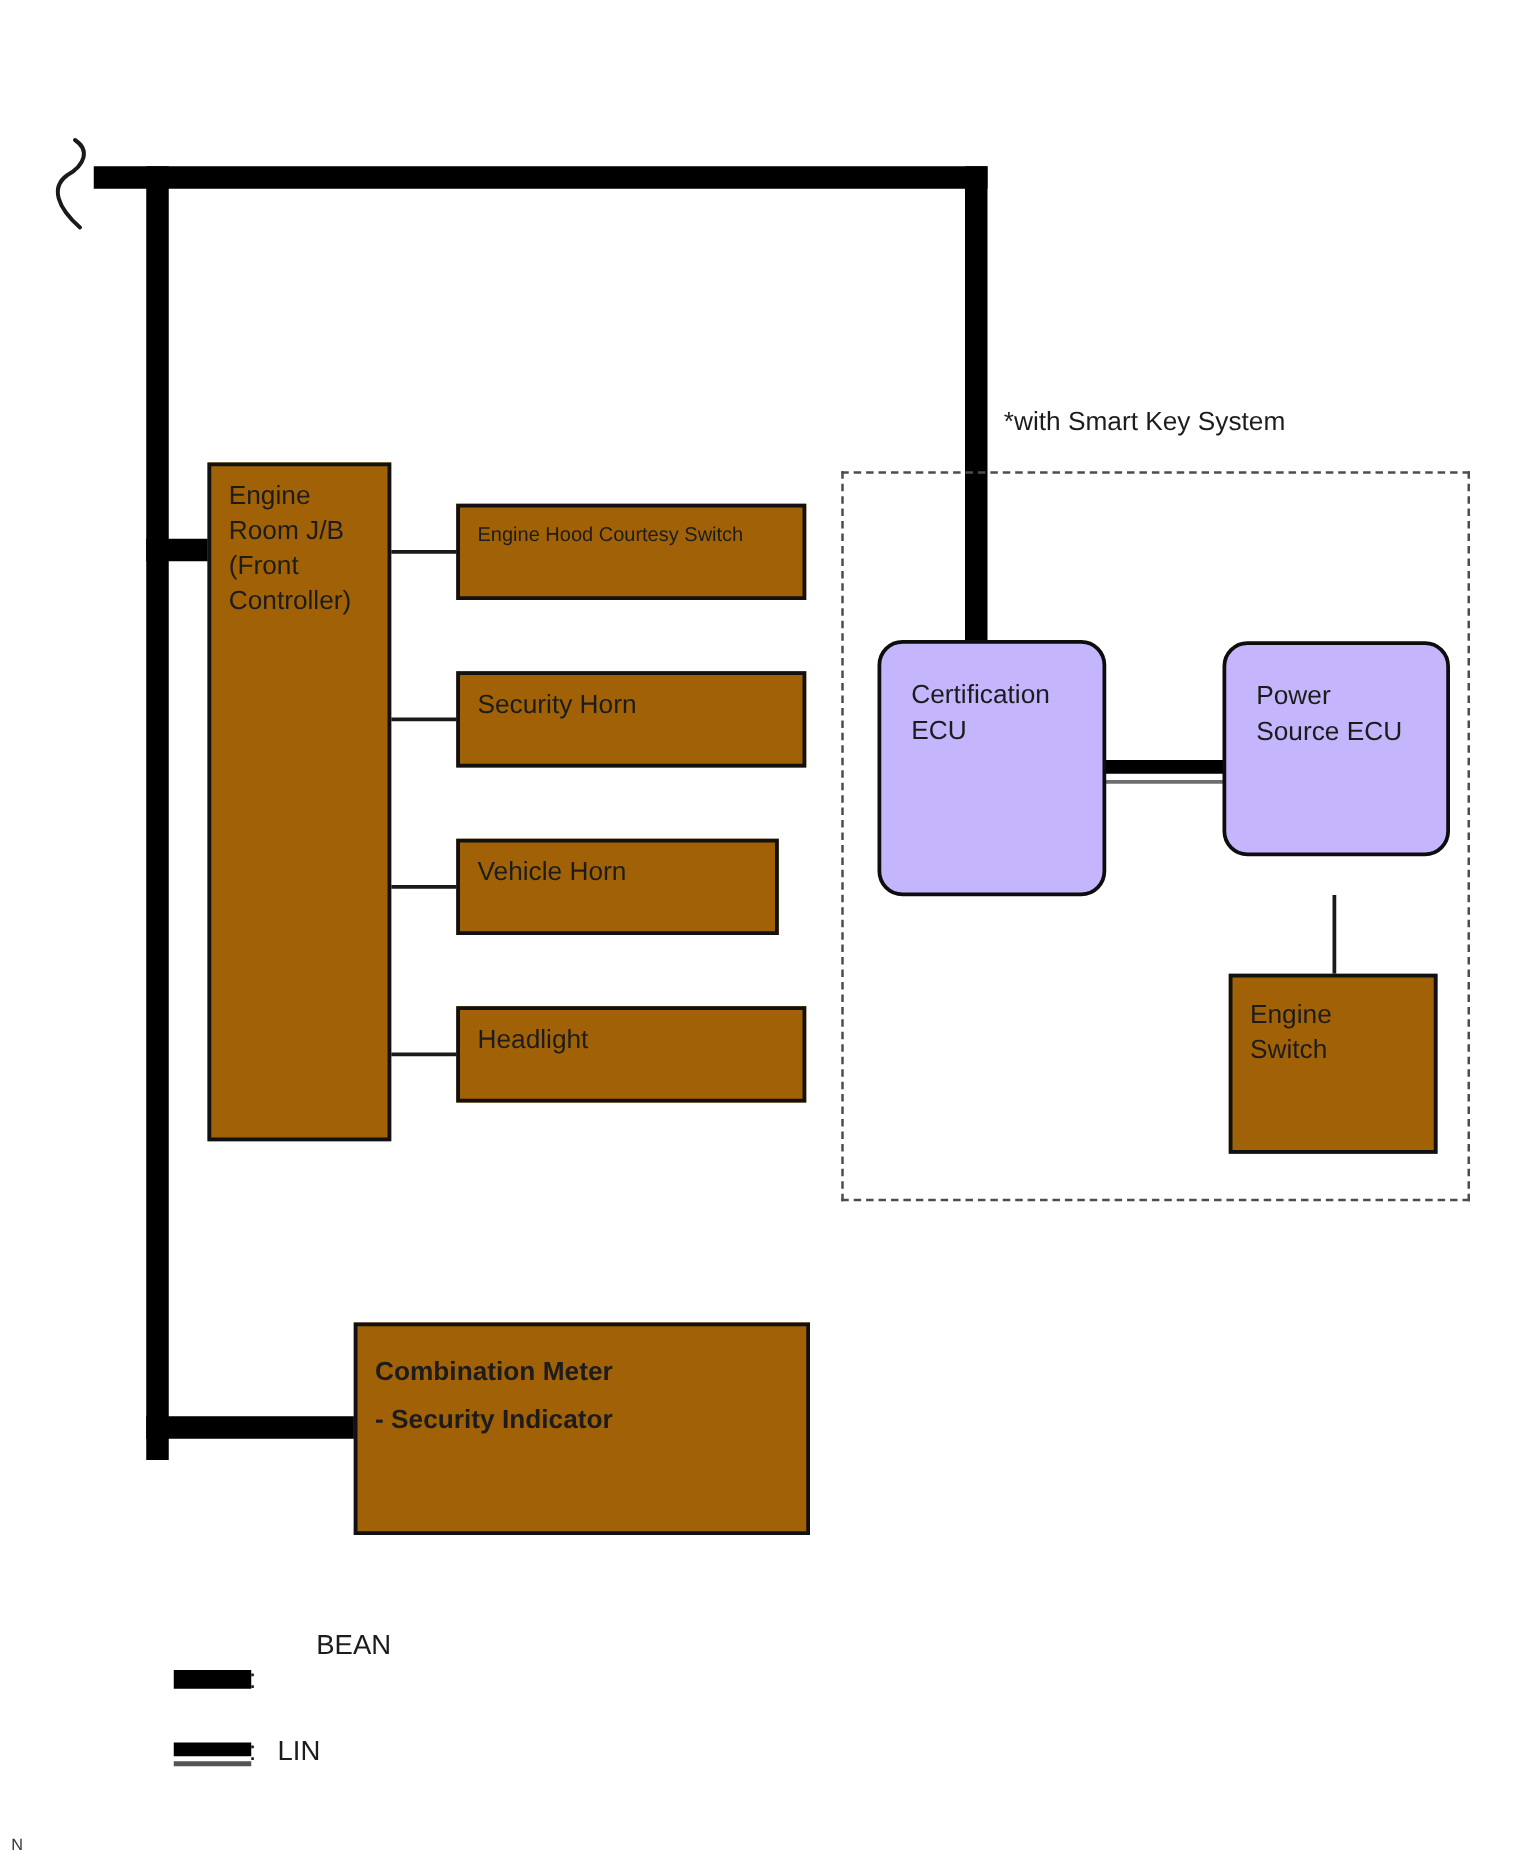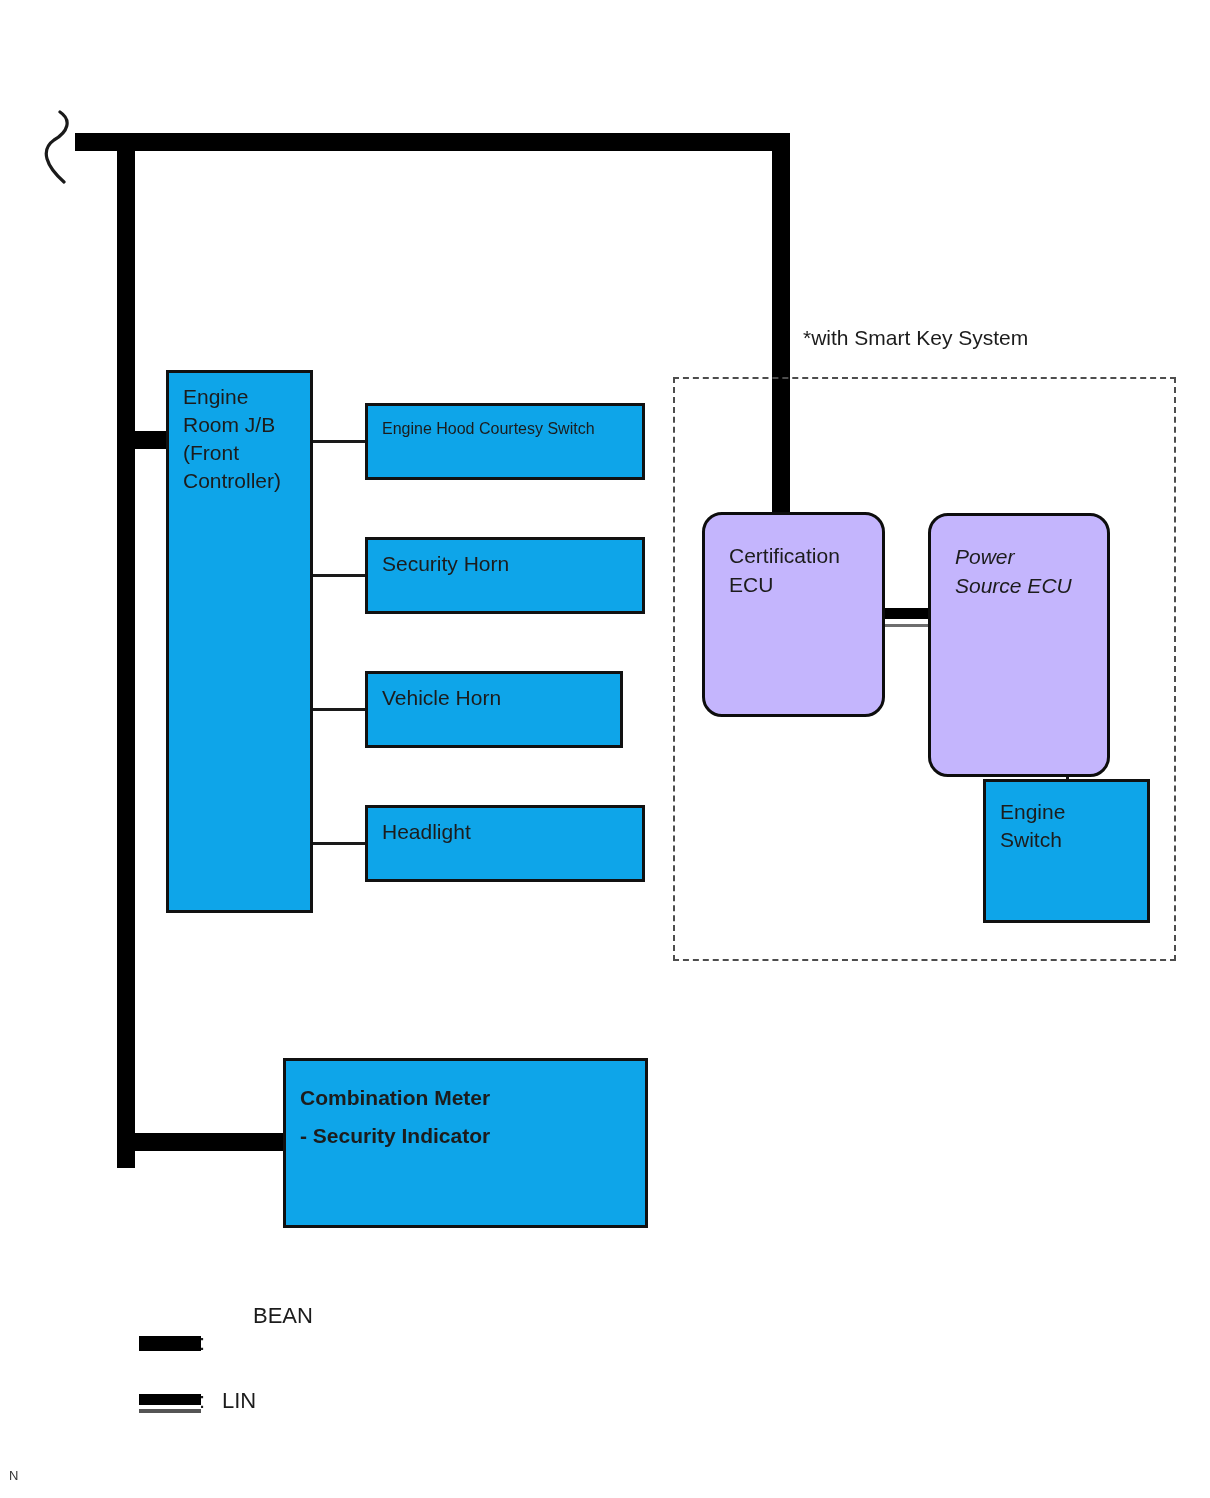--- a/index.html
+++ b/index.html
@@ -16,21 +16,21 @@
     position: relative;
     width: 1210px;
     height: 1498px;
     background: #ffffff;
     overflow: hidden;
   }
 
   
   .box {
     position: absolute;
-    background: #0ea5e9;
+    background: #a16207;
     border: 3px solid #111111;
     box-sizing: border-box;
   }
   .box .lbl {
     position: absolute;
     left: 14px;
     top: 10px;
     font-size: 21px;
     line-height: 28px;
     color: #1c1c1c;
@@ -186,21 +186,21 @@
   <div class="box" style="left:283px; top:1058px; width:365px; height:170px;">
     <span class="lbl" style="top:18px; line-height:38px;font-weight:bold;">Combination Meter
 - Security Indicator</span>
   </div>
 
   <div class="ecu" style="left:702px; top:512px; width:183px; height:205px;">
     <span class="lbl">Certification
 ECU</span>
   </div>
 
-  <div class="ecu" style="left:928px; top:513px; width:182px; height:264px;font-style:italic;">
+  <div class="ecu" style="left:978px; top:513px; width:182px; height:172px;">
     <span class="lbl">Power
 Source ECU</span>
   </div>
 
   <div class="box" style="left:983px; top:779px; width:167px; height:144px;">
     <span class="lbl" style="top:16px;">Engine
 Switch</span>
   </div>
 
   <div class="legend-row" style="left:0; top:0;">

